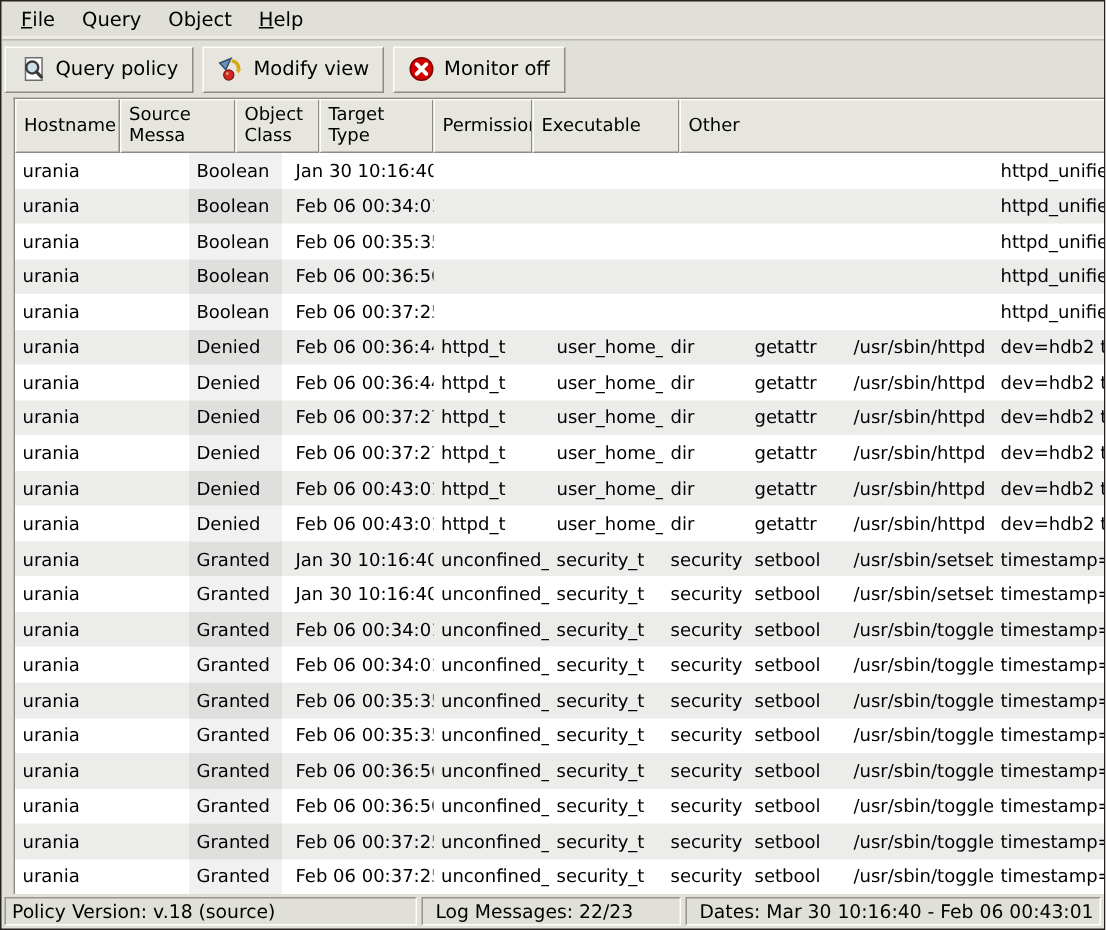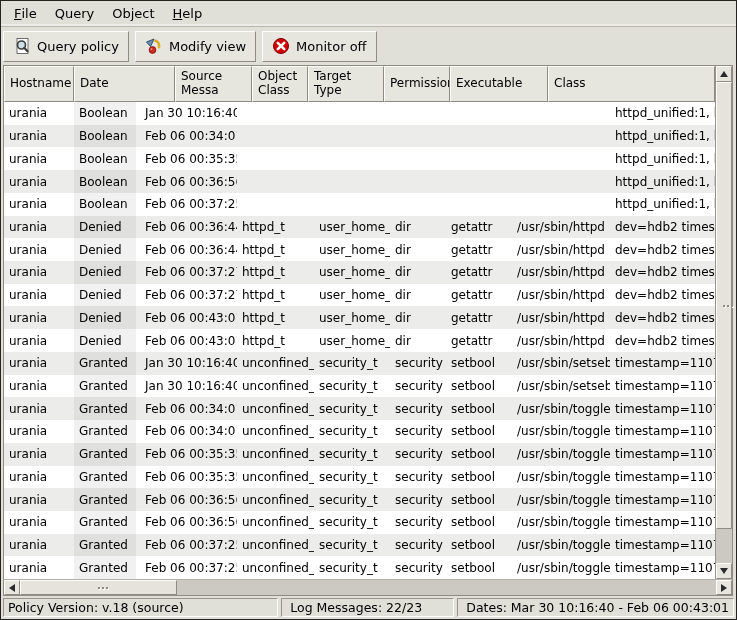--- a/index.html
+++ b/index.html
@@ -24,35 +24,35 @@
   
   .tabstrip { height:30px; display:flex; align-items:flex-end; padding-left:3px; }
   .tab { height:28px; display:flex; align-items:center; gap:10px; padding:0 9px 0 12px;
          background:#e0e0d8; border:1px solid #8e8b82; border-bottom:none;
          border-top-color:#fdfdfb; border-left-color:#fdfdfb; border-radius:2px 2px 0 0; font-size:13px; }
   .tab-close { width:21px; height:21px; display:flex; align-items:center; justify-content:center;
                background:#e6e5de; border:1px solid #8e8b82; border-top-color:#fdfdfb; border-left-color:#fdfdfb;
                font-weight:bold; font-size:13px; line-height:1; }
 
   
-  .content { flex:1; display:flex; flex-direction:column; padding:0 3px 0 2px; min-height:0; }
+  .content { flex:1; display:flex; flex-direction:row; padding:0 3px 0 8px; min-height:0; }
   .main-row { flex:1; display:flex; min-height:0; border:1px solid #8e8b82; border-bottom:none; background:#fff; }
   .tree { flex:1; display:flex; flex-direction:column; min-width:0; }
   .thead { height:36px; display:flex; flex:none; }
   .hcell { display:flex; align-items:center; padding:1px 3px 1px 5px; background:#e6e5de;
            border:1px solid #8e8b82; border-top-color:#fdfdfb; border-left-color:#fdfdfb;
            font-size:12px; line-height:1.15; overflow:hidden; }
   .sort-arrow { width:0; height:0; margin-left:7px; flex:none;
                 border-left:4px solid transparent; border-right:4px solid transparent;
                 border-top:5px solid #2e2e2e; }
   .tbody { flex:1; display:flex; flex-direction:column; background:#fff; min-height:0; }
   .trow { flex:1; display:flex; min-height:19px; }
   .trow.odd { background:#ececea; }
   .tcell { display:flex; align-items:center; padding:0 5px; white-space:nowrap; overflow:hidden; font-size:12px; }
-  .tcell.sorted { background:rgba(0,0,0,0.055); }
+  .tcell.sorted { background:rgba(0,0,0,0.055);margin-left:46px; }
   .c-date { padding-left:9px; }
 
   
   .vscroll { width:17px; flex:none; display:flex; flex-direction:column; background:#cbc9c1;
              border-left:1px solid #98958c; }
   .sbtn { flex:none; background:#e6e5de; border:1px solid #8e8b82; border-top-color:#fdfdfb; border-left-color:#fdfdfb;
           display:flex; align-items:center; justify-content:center; }
   .vscroll .sbtn { height:16px; width:100%; }
   .vtrack { flex:1; position:relative; }
   .vthumb { position:absolute; left:0; right:0; top:0; height:93%;
@@ -128,40 +128,37 @@
   </div>
 
 
   <div class="content">
     <div class="main-row">
       <div class="tree">
         <div class="thead">
             <div class="hcell" style="width: 70px;">
               <span>Hostname</span>
             </div>
-            <div class="hcell" style="width: 101px;">
-              <span>Date</span>
-            </div>
             <div class="hcell" style="width: 77px;">
               <span>Source Messa</span>
             </div>
             <div class="hcell" style="width: 56px;">
               <span>Object Class</span>
             </div>
             <div class="hcell" style="width: 76px;">
               <span>Target Type</span>
             </div>
             <div class="hcell" style="width: 66px;">
               <span>Permission</span>
             </div>
             <div class="hcell" style="width: 98px;">
               <span>Executable</span>
             </div>
             <div class="hcell" style="flex: 1 1 0%;">
-              <span>Class</span>
+              <span>Other</span>
             </div>
           </div>
         <div class="tbody">
             <div class="trow">
               <div class="tcell c-hostname" style="width: 70px;">urania</div>
               <div class="tcell c-message sorted" style="width: 62px;">Boolean</div>
               <div class="tcell c-date" style="width: 101px;">Jan 30 10:16:40</div>
               <div class="tcell c-source_type" style="width: 77px;"></div>
               <div class="tcell c-target_type" style="width: 76px;"></div>
               <div class="tcell c-object_class" style="width: 56px;"></div>

